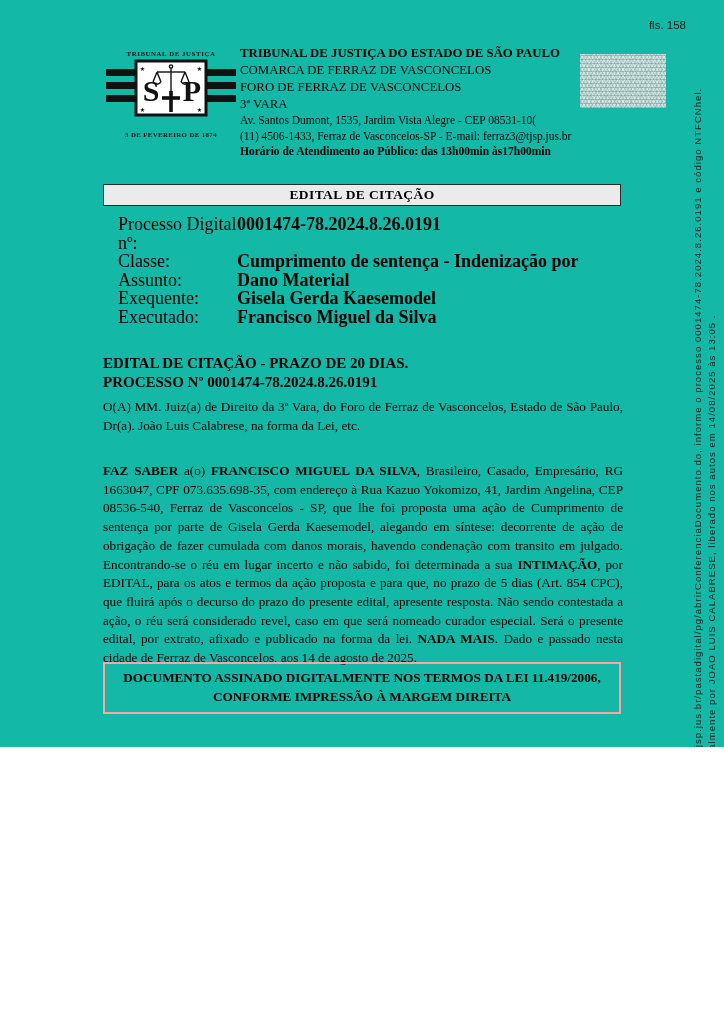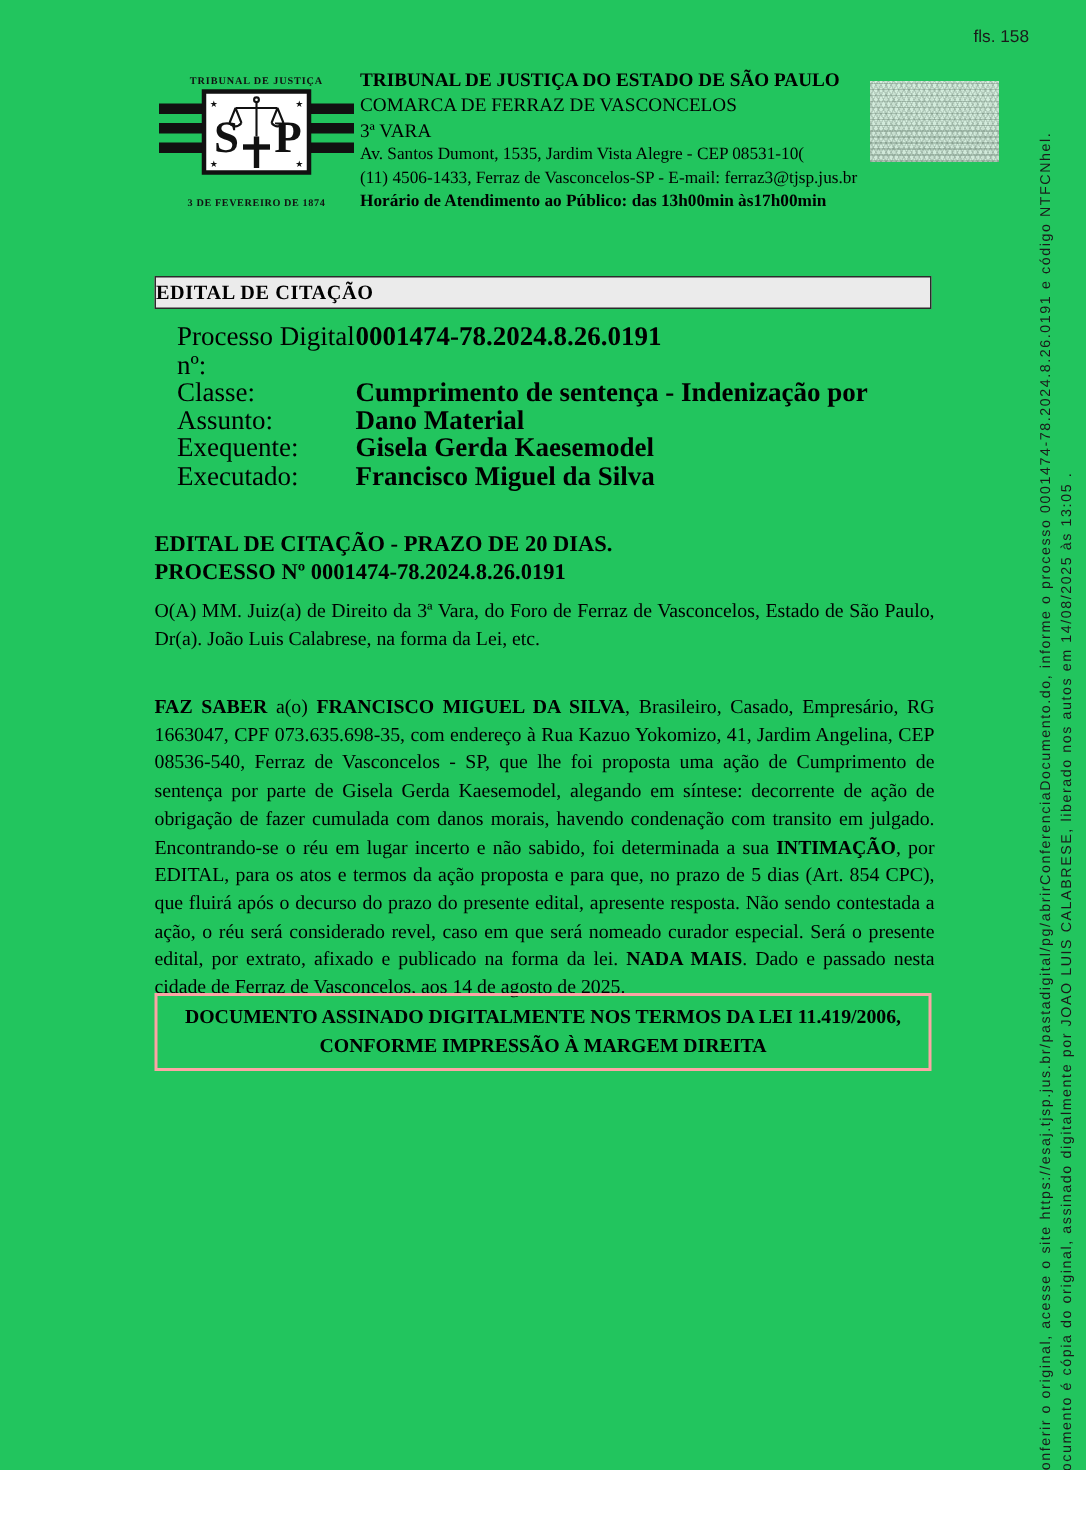--- a/index.html
+++ b/index.html
@@ -1,21 +1,21 @@
 <!DOCTYPE html>
 <html><head>
 <meta charset="utf-8">
 <style>
   * { margin: 0; padding: 0; box-sizing: border-box; }
   html, body { background: #ffffff; }
   .page {
     position: relative;
     width: 724px;
-    height: 980px;
-    background: #22c55e;
+    height: 747px;
+    background: #14b8a6;
     overflow: hidden;
     font-family: "Liberation Serif", serif;
     color: #000000;
   }
 
   
   .folio {
     position: absolute;
     top: 19px;
     right: 38px;
@@ -46,21 +46,21 @@
       linear-gradient(#f4f4f4, #efefef);
   }
 
   
   .title-bar {
     position: absolute;
     left: 103px; top: 184px;
     width: 518px; height: 22px;
     background: #ebebeb;
     border: 1px solid #2b2b2b;
-    text-align: left;
+    text-align: center;
     font-size: 13.5px;
     font-weight: bold;
     line-height: 20px;
     letter-spacing: .4px;
   }
 
   
   .fields { position: absolute; left: 118px; top: 215px; width: 503px; font-size: 18px; }
   .field-row { display: flex; line-height: 18.5px; }
   .field-label { width: 119px; flex: 0 0 119px; }
@@ -140,20 +140,21 @@
     <g stroke="#111">
       <line x1="65" y1="45" x2="65" y2="66" stroke-width="3.6"></line>
       <line x1="56" y1="52" x2="74" y2="52" stroke-width="3.6"></line>
     </g>
     <text x="65" y="91" text-anchor="middle" font-family="Liberation Serif, serif" font-size="6.8" font-weight="bold" fill="#111" letter-spacing="0.4">3 DE FEVEREIRO DE 1874</text>
   </svg>
 
   <div class="header-text">
     <div class="court-name">TRIBUNAL DE JUSTIÇA DO ESTADO DE SÃO PAULO</div>
     <div class="court-line">COMARCA DE FERRAZ DE VASCONCELOS</div>
+    <div class="court-line">FORO DE FERRAZ DE VASCONCELOS</div>
     <div class="court-line">3ª VARA</div>
     <div class="addr-line">Av. Santos Dumont, 1535, Jardim Vista Alegre - CEP 08531-10(</div>
     <div class="addr-line">(11) 4506-1433, Ferraz de Vasconcelos-SP - E-mail: ferraz3@tjsp.jus.br</div>
     <div class="hours-line">Horário de Atendimento ao Público: das 13h00min às17h00min</div>
   </div>
 
   <div class="stamp"></div>
 
   <div class="title-bar">EDITAL DE CITAÇÃO</div>
 

